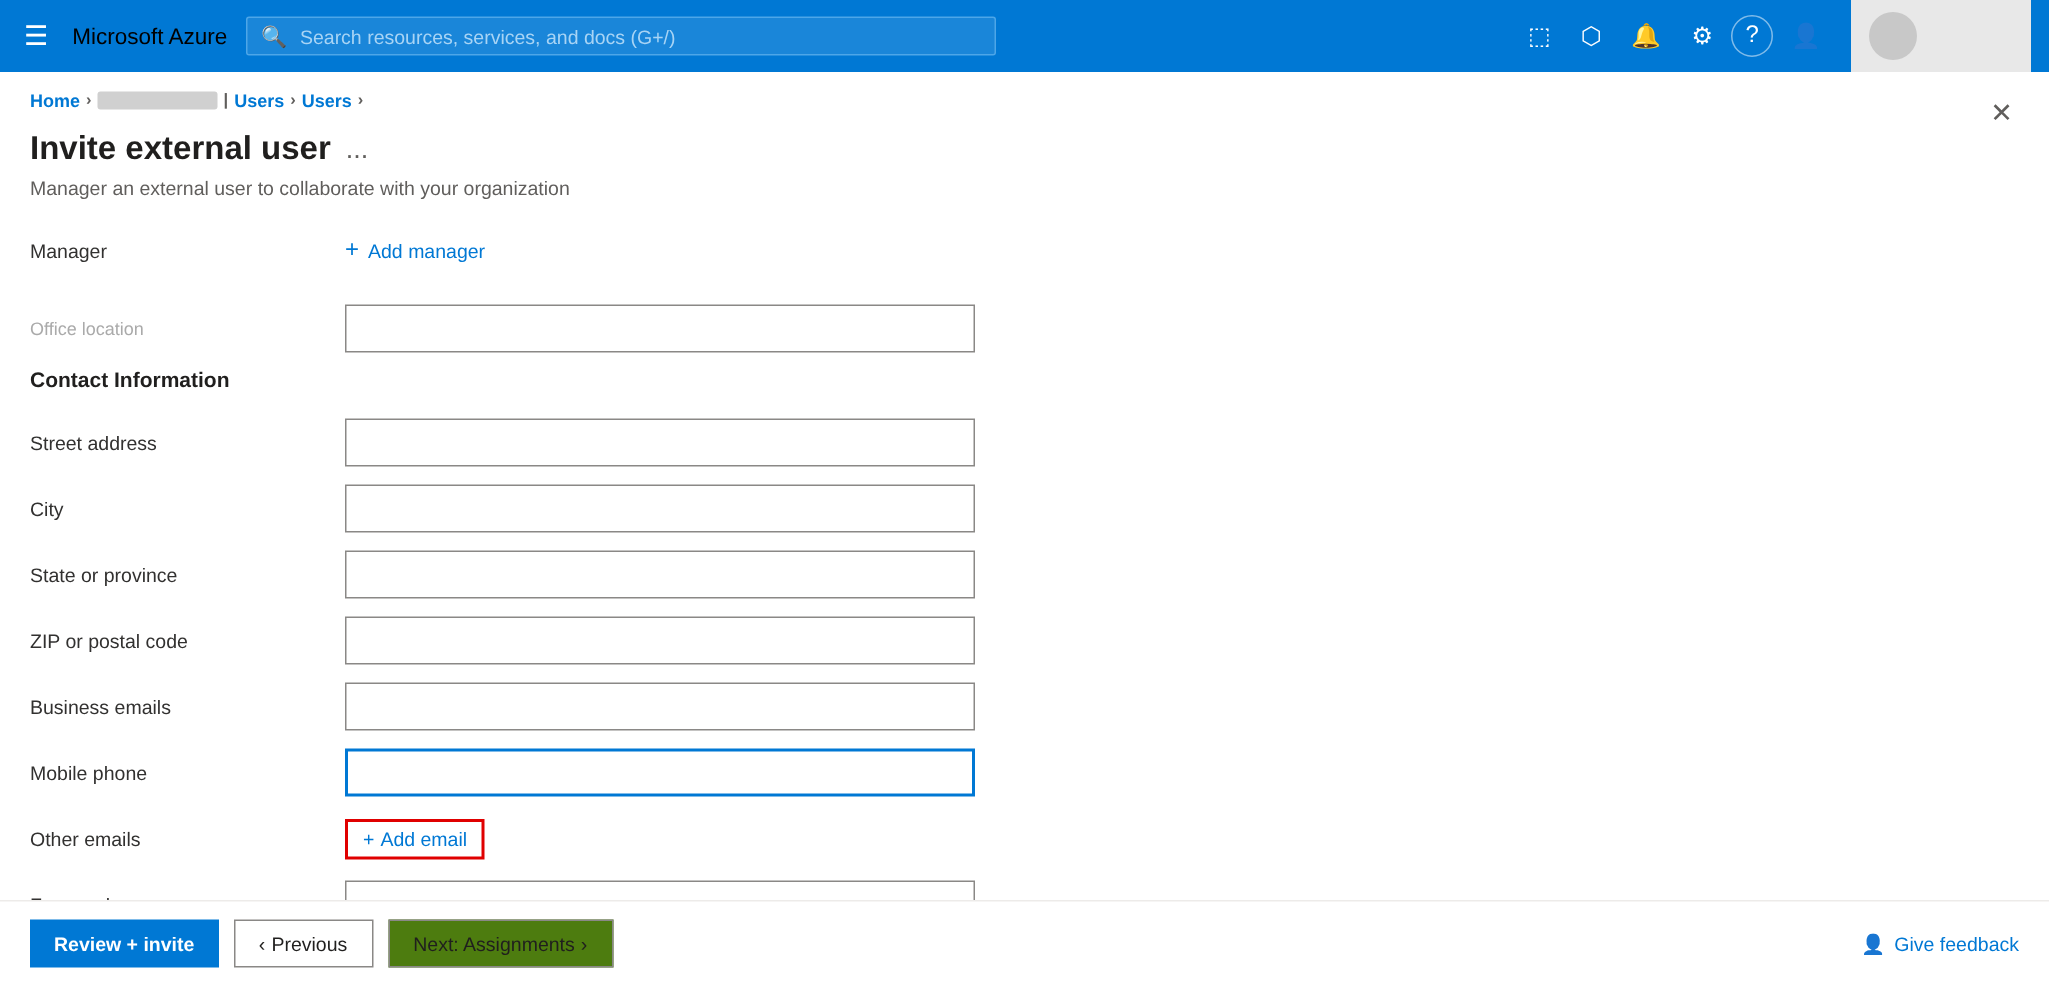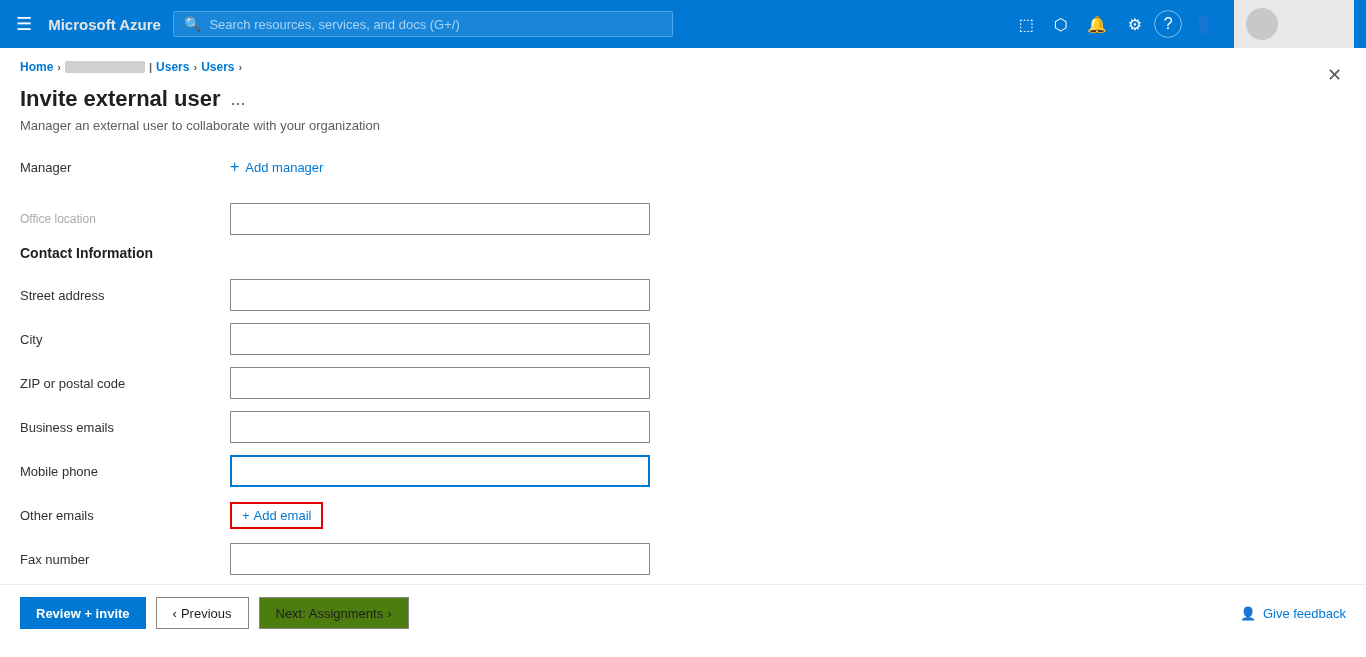--- a/index.html
+++ b/index.html
@@ -11,21 +11,21 @@
       align-items: center;
       background: #0078d4;
       height: 48px;
       padding: 0 12px;
       gap: 12px;
       position: fixed;
       top: 0; left: 0; right: 0;
       z-index: 100;
     }
     .nav-hamburger { color: white; font-size: 18px; cursor: pointer; padding: 4px; }
-    .nav-brand { color: #e5e5e5; font-weight: 700; font-size: 15px; white-space: nowrap; }
+    .nav-brand { color: #000000; font-weight: 400; font-size: 15px; white-space: nowrap; }
     .nav-search {
       display: flex;
       align-items: center;
       background: #1a86d9;
       border: 1px solid #4da6e8;
       border-radius: 2px;
       padding: 4px 10px;
       flex: 1;
       max-width: 500px;
       gap: 8px;
@@ -206,21 +206,21 @@
       cursor: pointer;
       background: none;
       border: 2px solid #e00000;
       padding: 4px 10px;
       font-family: inherit;
     }
 
     
     .footer-bar {
       position: fixed;
-      bottom: 16px;
+      bottom: 0;
       left: 0;
       right: 0;
       background: white;
       border-top: 1px solid #edebe9;
       padding: 12px 20px;
       display: flex;
       align-items: center;
       gap: 10px;
       z-index: 50;
     }
@@ -351,20 +351,26 @@
       </div>
     </div>
 
     <div class="form-row">
       <div class="form-label">City</div>
       <div class="form-control">
         <input type="text" class="form-input" value="" style="">
       </div>
     </div>
 
+    <div class="form-row">
+      <div class="form-label">State or province</div>
+      <div class="form-control">
+        <input type="text" class="form-input" value="" style="">
+      </div>
+    </div>
 
     <div class="form-row">
       <div class="form-label">ZIP or postal code</div>
       <div class="form-control">
         <input type="text" class="form-input" value="" style="">
       </div>
     </div>
 
 
     <div class="form-row">

